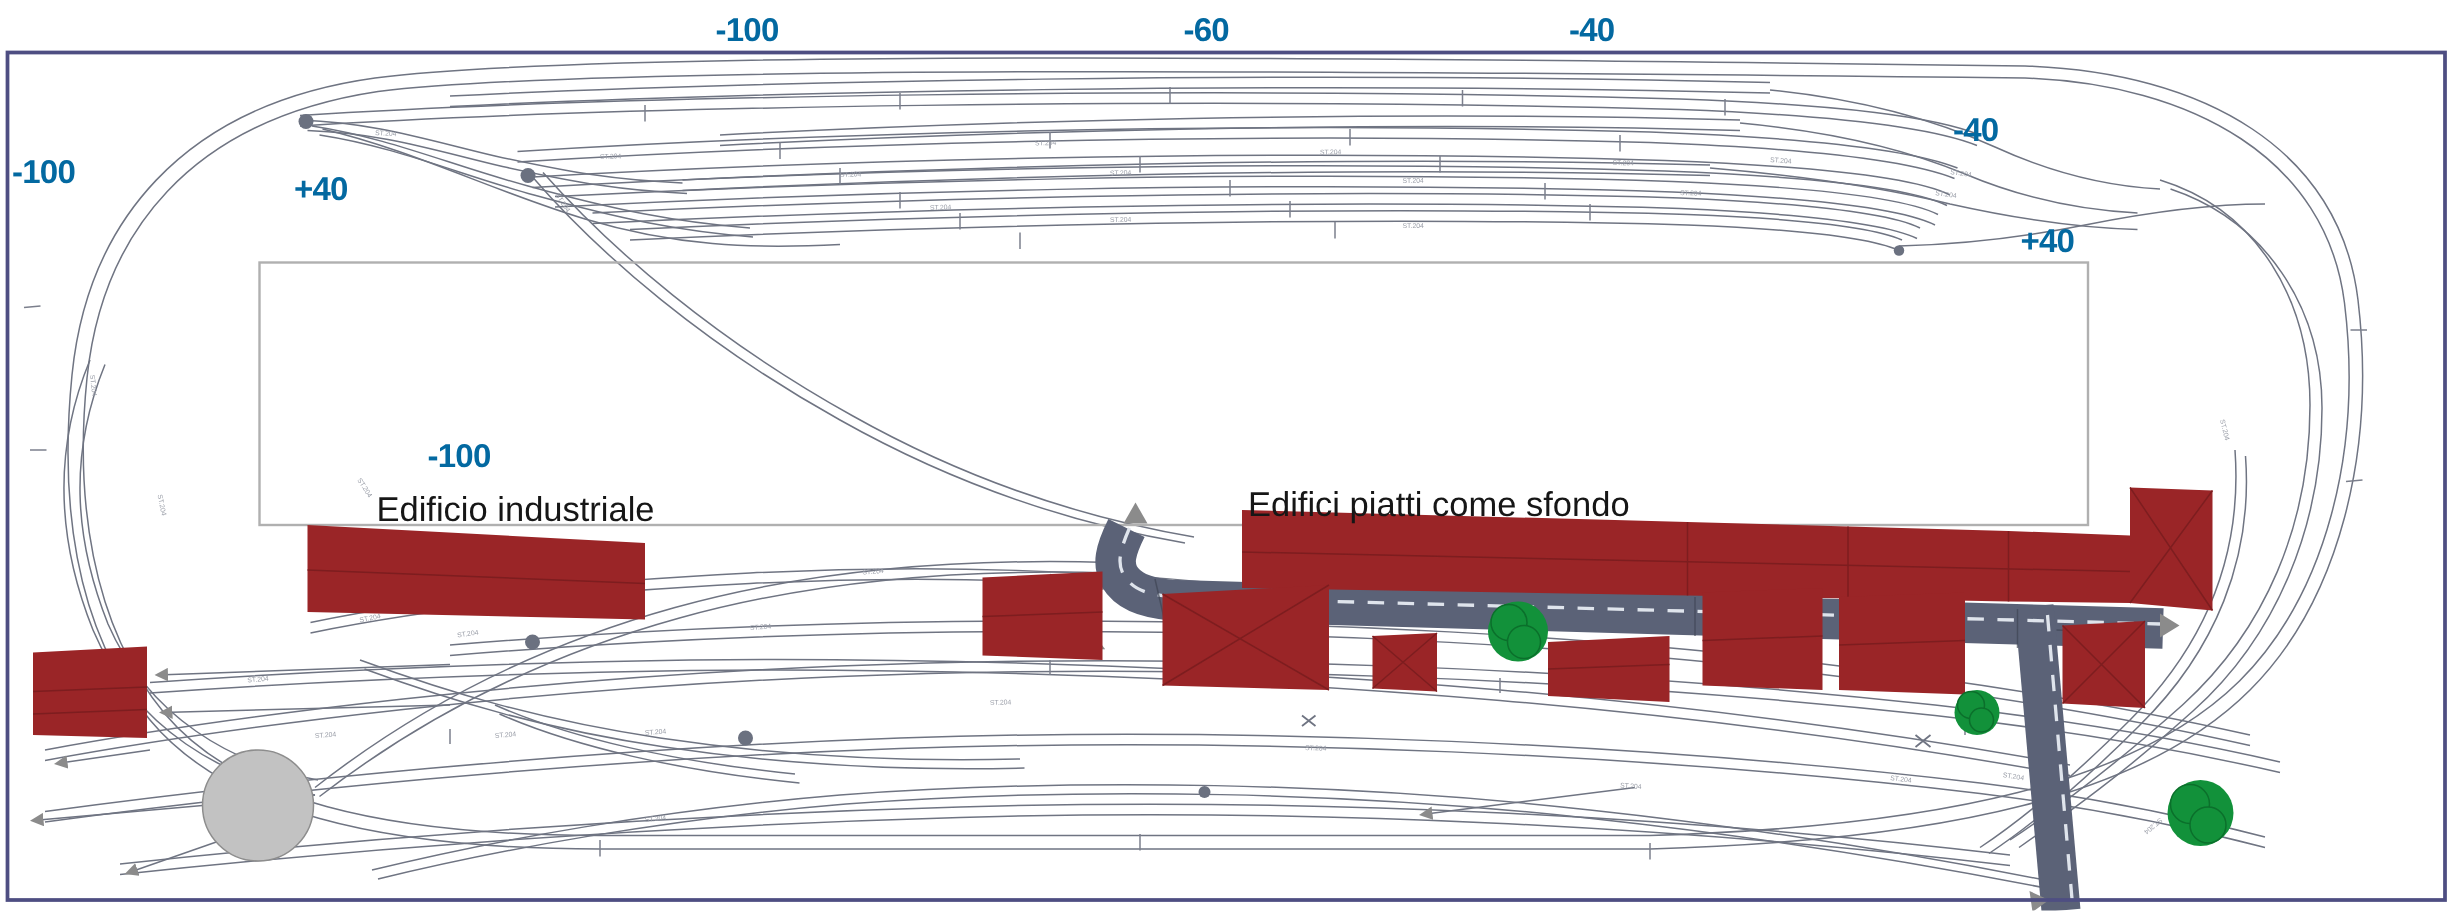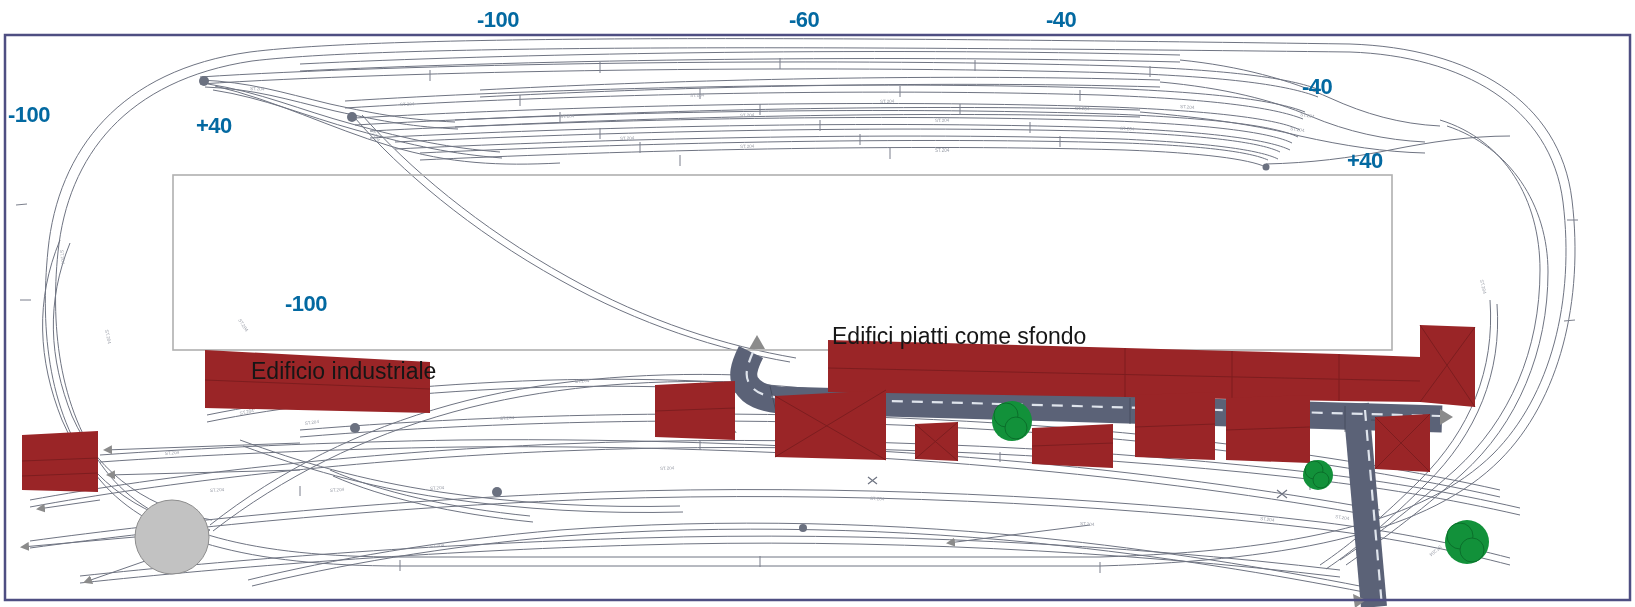--- a/index.html
+++ b/index.html
@@ -333,17 +333,17 @@
       <div class="axis-label" style="left: 477px; top: 7px;">-100</div>
       <div class="axis-label" style="left: 789px; top: 7px;">-60</div>
       <div class="axis-label" style="left: 1046px; top: 7px;">-40</div>
       <div class="axis-label" style="left: 8px; top: 102px;">-100</div>
       <div class="axis-label" style="left: 196px; top: 113px;">+40</div>
       <div class="axis-label" style="left: 1302px; top: 74px;">-40</div>
       <div class="axis-label" style="left: 1347px; top: 148px;">+40</div>
       <div class="axis-label" style="left: 285px; top: 291px;">-100</div>
     </div>
   <div id="scene-labels">
-      <div class="scene-label" style="left: 251px; top: 326px; margin-top: 32px;">Edificio industriale</div>
+      <div class="scene-label" style="left: 251px; top: 326px;">Edificio industriale</div>
       <div class="scene-label" style="left: 832px; top: 323px;">Edifici piatti come sfondo</div>
     </div>
 
 </div>
 
 </body></html>

